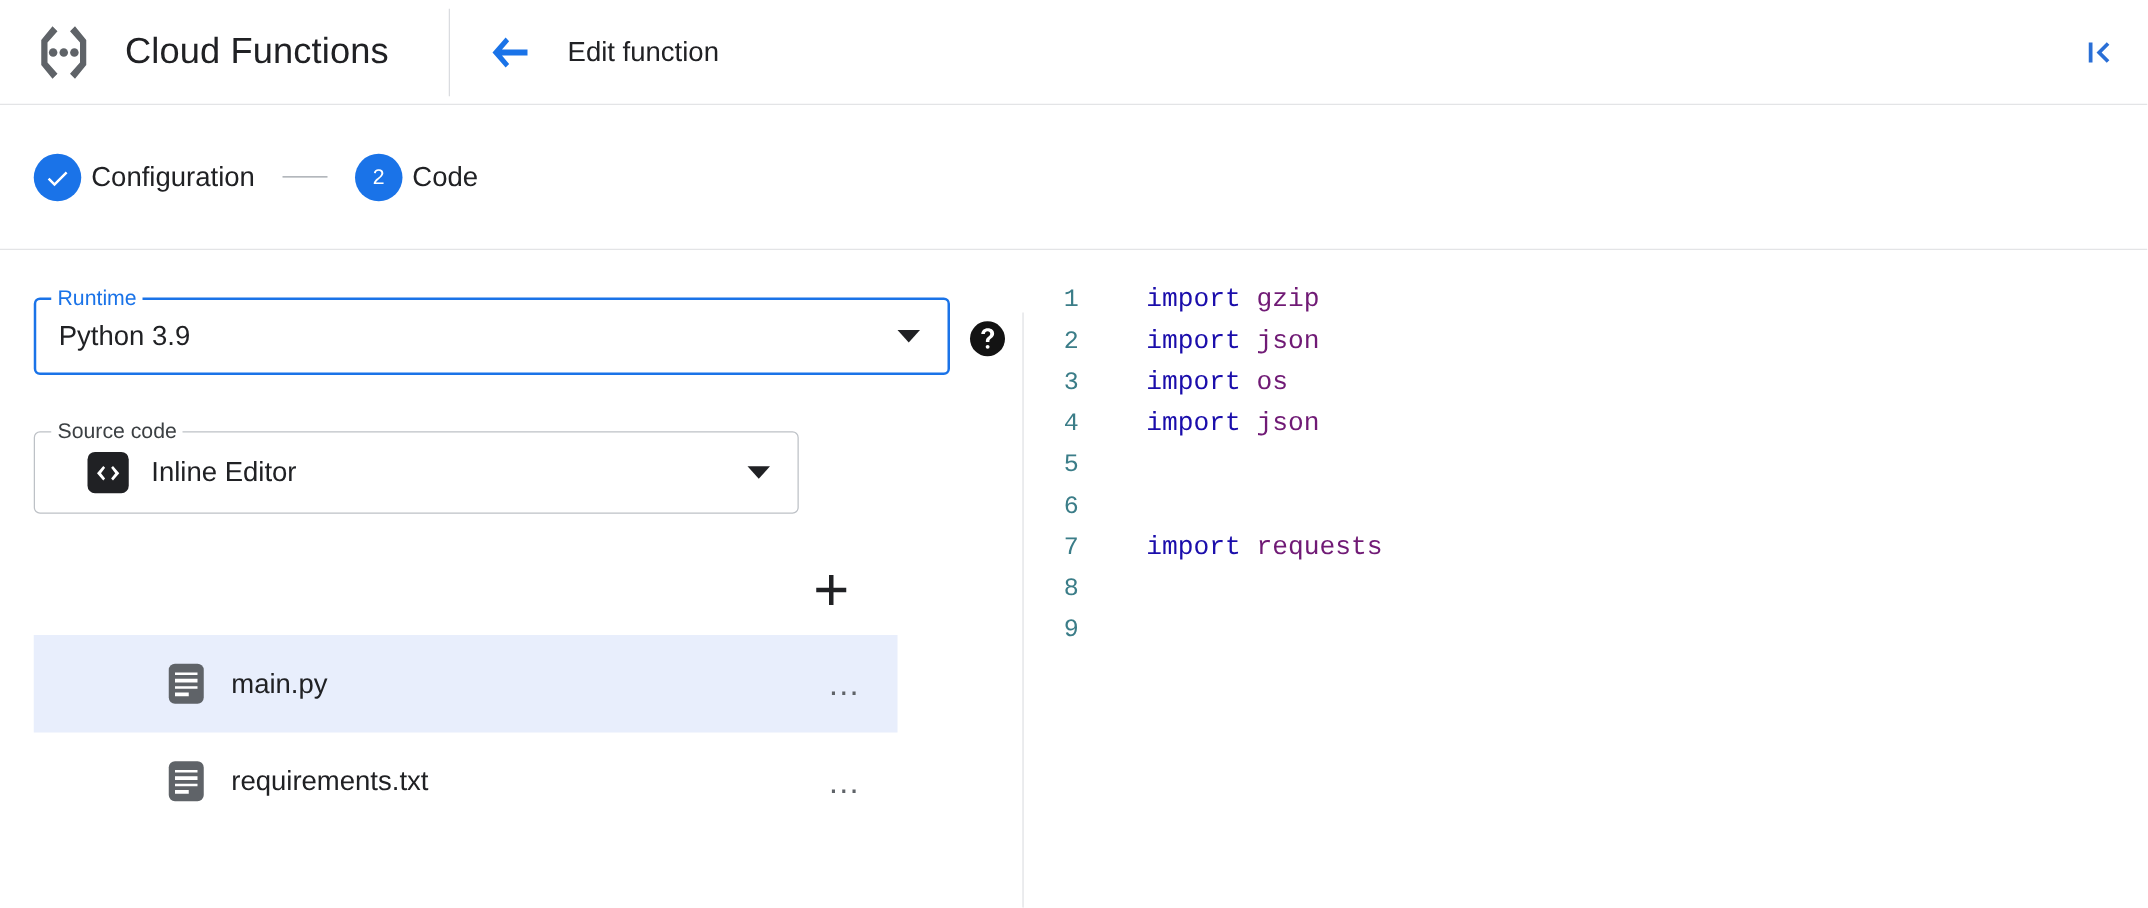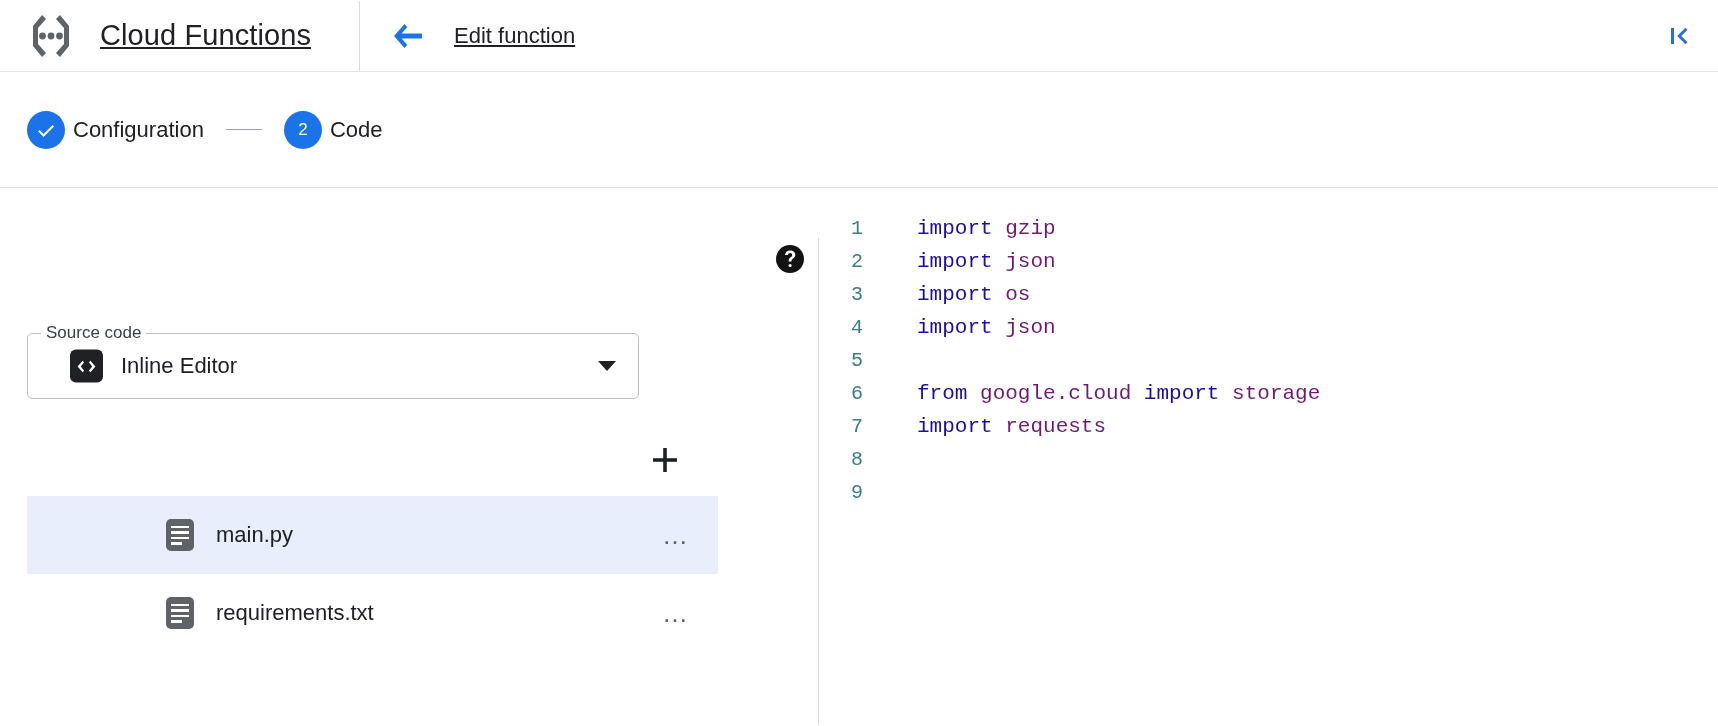--- a/index.html
+++ b/index.html
@@ -9,26 +9,25 @@
     width: 1718px; height: 726px;
     background: #ffffff;
     font-family: "Liberation Sans", sans-serif;
     color: #202124;
     overflow: hidden;
   }
 
   
   .appbar {
     position: relative;
-    height: 72px;
+    height: 84px;
     display: flex;
     align-items: center;
     background: #ffffff;
     border-bottom: 1px solid #e3e4e6;
-    text-decoration: underline;
   }
   .brand {
     display: flex;
     align-items: center;
     padding-left: 22px;
     height: 100%;
   }
   .brand-logo { width: 58px; height: 48px; flex: 0 0 auto; }
   .brand-title {
     font-size: 29px;
@@ -181,21 +180,20 @@
     position: absolute;
     left: 27px; top: 308px;
     width: 691px;
   }
   .file-row {
     position: relative;
     height: 78px;
     display: flex;
     align-items: center;
     cursor: pointer;
-    padding-left: 31px;
   }
   .file-row.selected { background: #e8eefc; }
   .file-icon {
     width: 28px; height: 32px;
     border-radius: 5px;
     background: #5f6368;
     margin-left: 108px;
     flex: 0 0 auto;
     display: flex; flex-direction: column;
     justify-content: center;
@@ -314,20 +312,25 @@
   <div class="step-connector"></div>
 
   <div class="step">
     <div class="step-circle">2</div>
     <div class="step-label">Code</div>
   </div>
 </div>
 
 <div class="body-area">
 
+  <div class="field focused" id="runtime-field">
+    <div class="field-label">Runtime</div>
+    <div class="field-value">Python 3.9</div>
+    <div class="caret-down"></div>
+  </div>
   <div class="help-icon" id="runtime-help">
     <svg width="30" height="30" viewBox="0 0 30 30">
       <circle cx="15" cy="15" r="14" fill="#131313"></circle>
       <path d="M15.1 19.9a1.55 1.55 0 1 0 0 3.1 1.55 1.55 0 0 0 0-3.1z" fill="#fff"></path>
       <path d="M15.2 6.5c-3 0-5 1.9-5.2 4.6h2.9c.1-1.3.9-2.1 2.2-2.1 1.2 0 2.1.8 2.1 1.9 0 .9-.4 1.5-1.6 2.4-1.4 1-2 2-1.9 3.6v.6h2.8v-.5c0-1 .4-1.6 1.6-2.5 1.5-1.1 2.2-2.2 2.2-3.8 0-2.5-2-4.2-5.1-4.2z" fill="#fff"></path>
     </svg>
   </div>
 
   <div class="field" id="entry-field">
     <div class="field-label">Entry point</div>
@@ -387,19 +390,19 @@
   </div>
 
   <div class="split-divider"></div>
 
   <div class="editor" id="code-editor">
       <div class="code-line"><span class="gutter">1</span><span class="code-text"><span class="kw">import</span><span class="tok"> gzip</span></span></div>
       <div class="code-line"><span class="gutter">2</span><span class="code-text"><span class="kw">import</span><span class="tok"> json</span></span></div>
       <div class="code-line"><span class="gutter">3</span><span class="code-text"><span class="kw">import</span><span class="tok"> os</span></span></div>
       <div class="code-line"><span class="gutter">4</span><span class="code-text"><span class="kw">import</span><span class="tok"> json</span></span></div>
       <div class="code-line"><span class="gutter">5</span><span class="code-text"></span></div>
-      <div class="code-line"><span class="gutter">6</span><span class="code-text"><span class="kw">from</span><span class="tok"> google.cloud </span><span class="kw">import</span><span class="tok"> storage</span></span></div>
+      <div class="code-line"><span class="gutter">6</span></div>
       <div class="code-line"><span class="gutter">7</span><span class="code-text"><span class="kw">import</span><span class="tok"> requests</span></span></div>
       <div class="code-line"><span class="gutter">8</span><span class="code-text"></span></div>
       <div class="code-line"><span class="gutter">9</span><span class="code-text"></span></div>
     </div>
 
 </div>
 
 </body></html>

